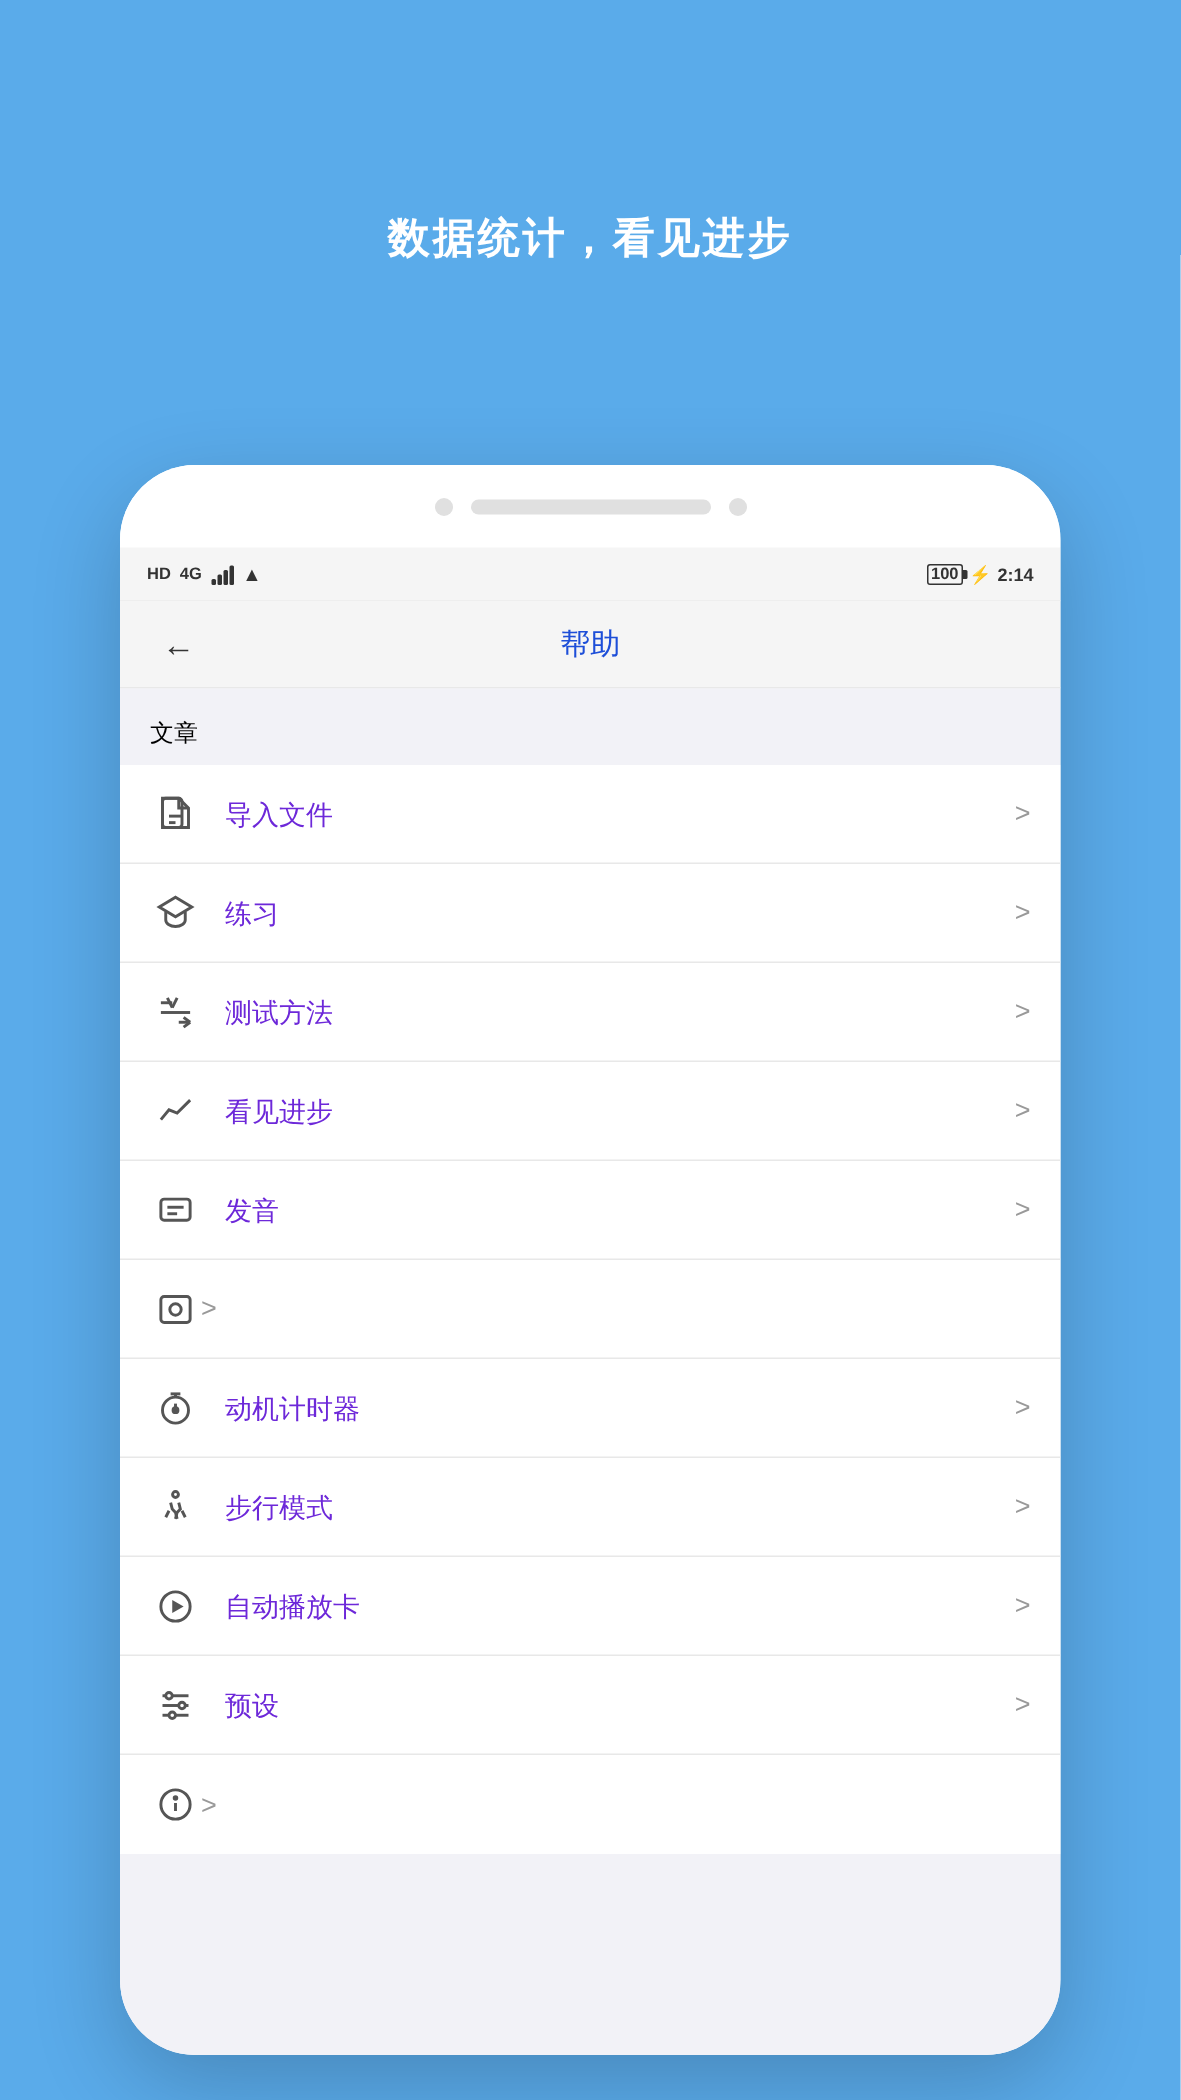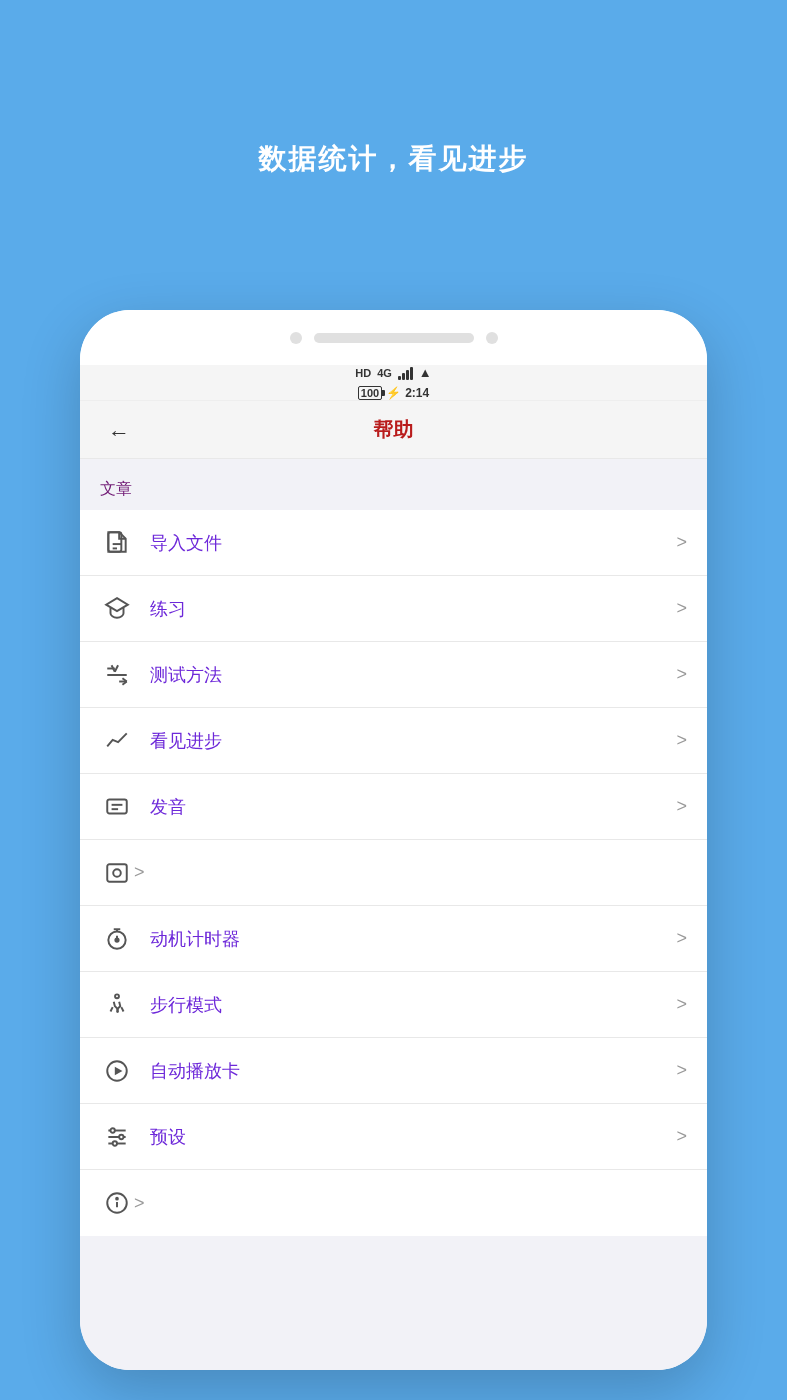--- a/index.html
+++ b/index.html
@@ -63,21 +63,20 @@
     .status-bar {
       background: #f5f5f5;
       height: 36px;
       display: flex;
       align-items: center;
       justify-content: space-between;
       padding: 0 18px;
       font-size: 12px;
       color: #333;
       border-bottom: 1px solid #eee;
-      flex-direction: column;
     }
     .status-left {
       display: flex;
       align-items: center;
       gap: 6px;
       font-size: 11px;
       font-weight: 600;
     }
     .status-right {
       display: flex;
@@ -134,36 +133,36 @@
     .back-button {
       font-size: 22px;
       color: #333;
       cursor: pointer;
       padding: 8px;
     }
     .nav-title {
       flex: 1;
       text-align: center;
       font-size: 20px;
-      font-weight: 700;
-      color: #b91c1c;
+      font-weight: 400;
+      color: #1d4ed8;
       margin-right: 38px;
     }
 
     
     .content {
       background: #f2f2f7;
       height: calc(100% - 55px - 36px - 58px);
       overflow-y: auto;
     }
 
     .section-header {
       padding: 20px 20px 10px 20px;
       font-size: 16px;
-      color: #701a75;
+      color: #000000;
       font-weight: 400;
     }
 
     .menu-list {
       background: white;
     }
 
     .menu-item {
       display: flex;
       align-items: center;

